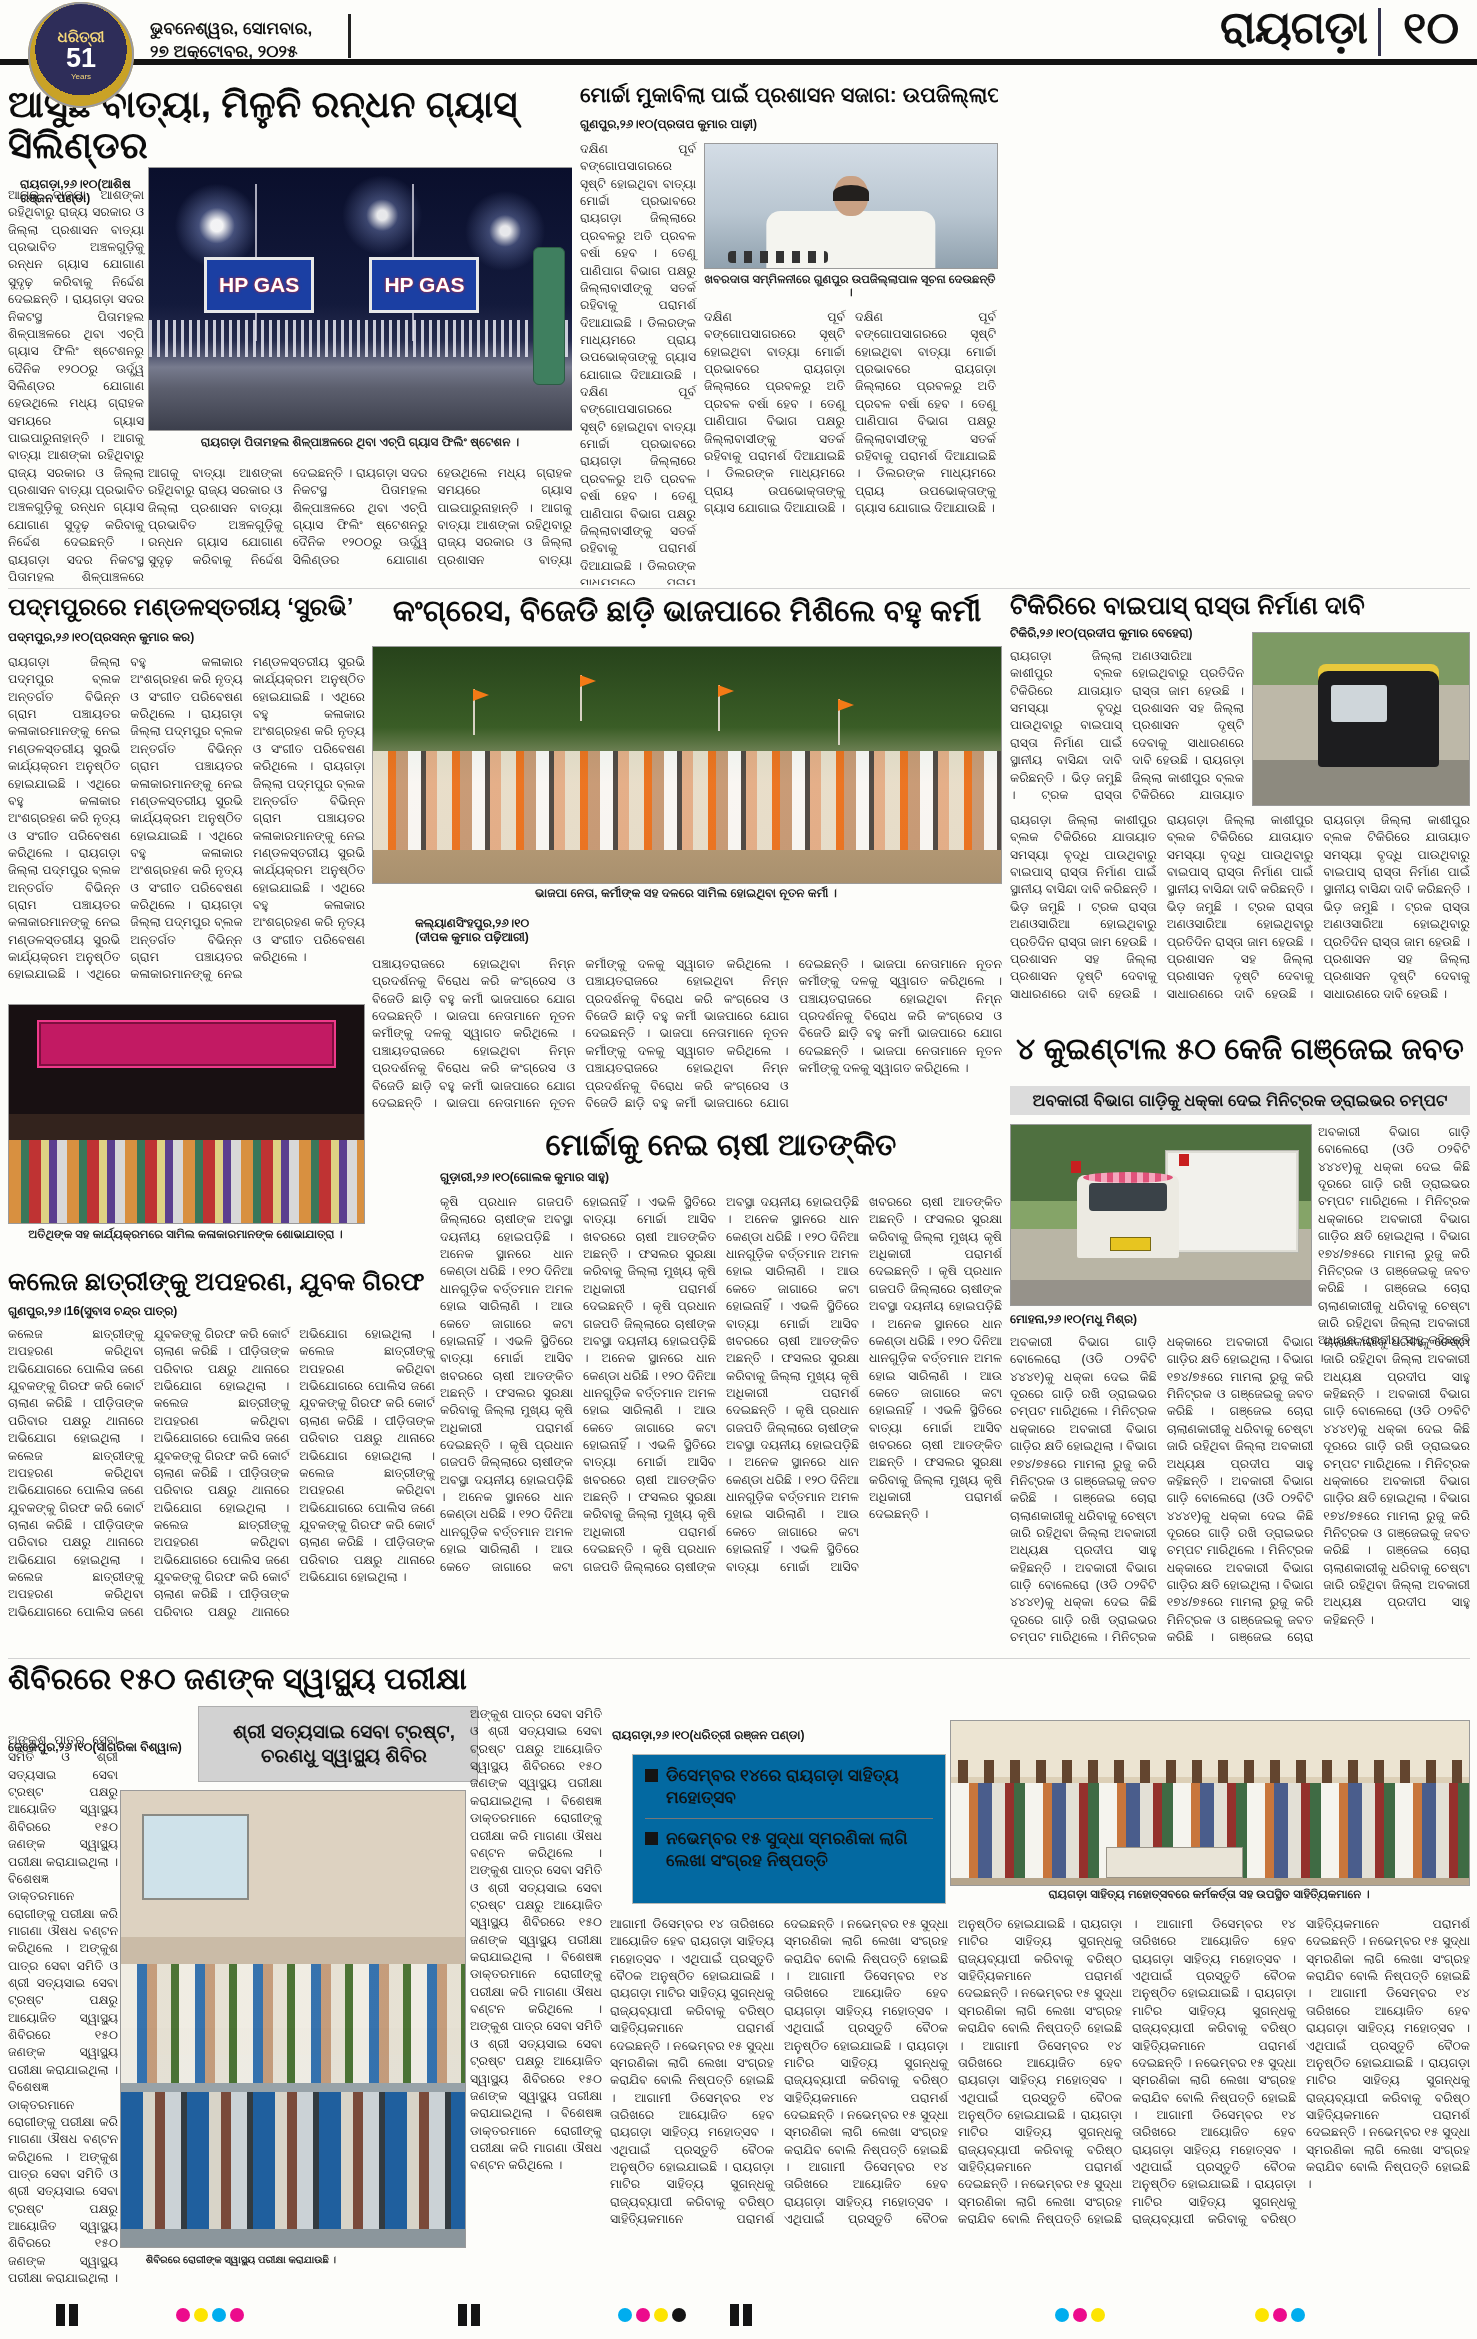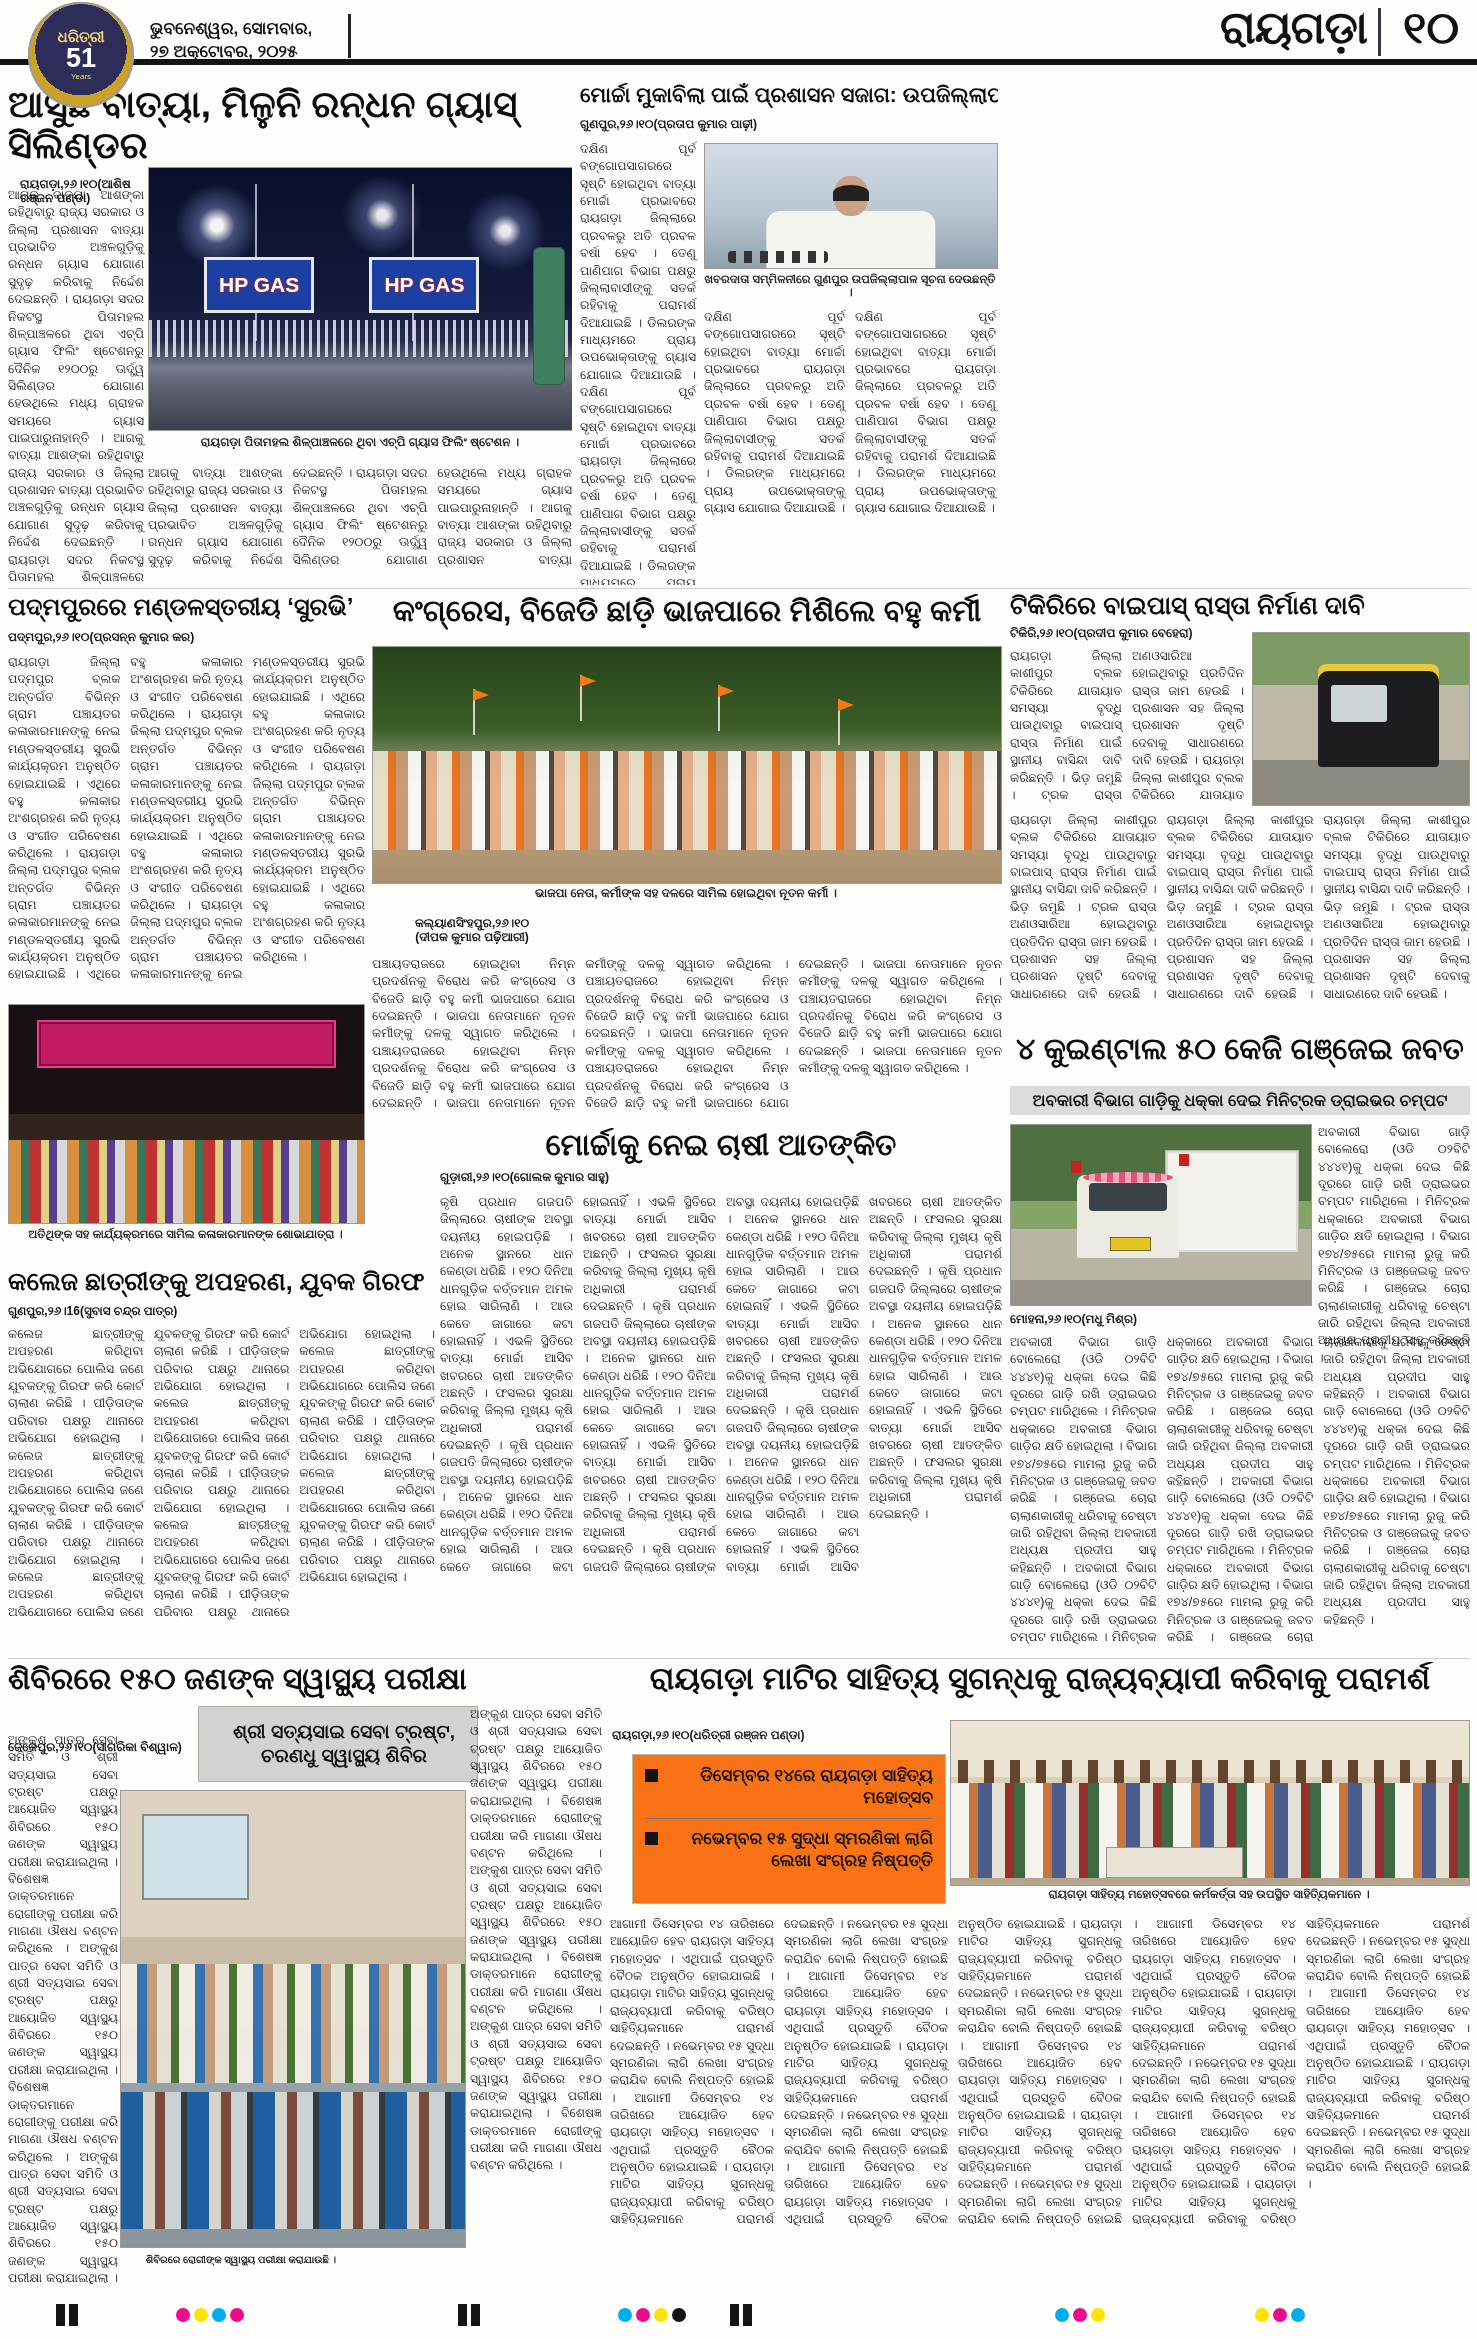--- a/index.html
+++ b/index.html
@@ -87,21 +87,21 @@
   .litphoto{background:linear-gradient(#ece4d2 0 34%,#dccfb6 34% 56%,#b5a58c 56% 100%);}
   .litheads{position:absolute;left:0;right:0;top:24%;height:16%;
      background:repeating-linear-gradient(90deg,transparent 0 7px,#63452f 7px 17px,transparent 17px 26px);}
   .litbodies{position:absolute;left:0;right:0;top:38%;height:58%;
      background:repeating-linear-gradient(90deg,#f5f4ee 0 18px,#c8763c 18px 27px,#4a5d8c 27px 41px,#e3e0d6 41px 54px,#94312c 54px 63px,#3f6b44 63px 74px);}
   .littable{position:absolute;left:30%;bottom:4%;width:26%;height:18%;background:#e9e4d7;border:1px solid #9a9488;}
   
   .graybox{position:absolute;background:#d2d2d2;border:1px solid #aeaeae;display:flex;align-items:center;justify-content:center;
      font-weight:bold;text-align:center;}
   .subhead{position:absolute;background:#dcdcdc;font-weight:bold;text-align:center;}
-  .bullets{position:absolute;background:#f97316;border:1px solid #b8b8b4;padding:10px 12px;text-align:right;}
+  .bullets{position:absolute;background:#0369a1;border:1px solid #b8b8b4;padding:10px 12px;}
   .bullet{display:flex;gap:8px;font-weight:bold;font-size:17px;line-height:1.3;align-items:flex-start;}
   .bullet .sq{width:13px;height:13px;background:#141414;margin-top:4px;flex:none;}
   .bullets .sep{height:1px;background:#777;margin:9px 0;}
   
   .regdot{position:absolute;width:14px;height:14px;border-radius:50%;}
   .regbar{position:absolute;width:9px;height:22px;background:#141414;}
 </style>
 </head>
 <body>
 
@@ -242,21 +242,20 @@
     <div class="bd abs" style="left:0;top:70px;width:110px;height:514px;">ଅଙ୍କୁଶ ପାତ୍ର ସେବା ସମିତି ଓ ଶ୍ରୀ ସତ୍ୟସାଇ ସେବା ଟ୍ରଷ୍ଟ ପକ୍ଷରୁ ଆୟୋଜିତ ସ୍ୱାସ୍ଥ୍ୟ ଶିବିରରେ ୧୫୦ ଜଣଙ୍କ ସ୍ୱାସ୍ଥ୍ୟ ପରୀକ୍ଷା କରାଯାଇଥିଲା । ବିଶେଷଜ୍ଞ ଡାକ୍ତରମାନେ ରୋଗୀଙ୍କୁ ପରୀକ୍ଷା କରି ମାଗଣା ଔଷଧ ବଣ୍ଟନ କରିଥିଲେ । ଅଙ୍କୁଶ ପାତ୍ର ସେବା ସମିତି ଓ ଶ୍ରୀ ସତ୍ୟସାଇ ସେବା ଟ୍ରଷ୍ଟ ପକ୍ଷରୁ ଆୟୋଜିତ ସ୍ୱାସ୍ଥ୍ୟ ଶିବିରରେ ୧୫୦ ଜଣଙ୍କ ସ୍ୱାସ୍ଥ୍ୟ ପରୀକ୍ଷା କରାଯାଇଥିଲା । ବିଶେଷଜ୍ଞ ଡାକ୍ତରମାନେ ରୋଗୀଙ୍କୁ ପରୀକ୍ଷା କରି ମାଗଣା ଔଷଧ ବଣ୍ଟନ କରିଥିଲେ । ଅଙ୍କୁଶ ପାତ୍ର ସେବା ସମିତି ଓ ଶ୍ରୀ ସତ୍ୟସାଇ ସେବା ଟ୍ରଷ୍ଟ ପକ୍ଷରୁ ଆୟୋଜିତ ସ୍ୱାସ୍ଥ୍ୟ ଶିବିରରେ ୧୫୦ ଜଣଙ୍କ ସ୍ୱାସ୍ଥ୍ୟ ପରୀକ୍ଷା କରାଯାଇଥିଲା । ବିଶେଷଜ୍ଞ ଡାକ୍ତରମାନେ ରୋଗୀଙ୍କୁ ପରୀକ୍ଷା କରି ମାଗଣା ଔଷଧ ବଣ୍ଟନ କରିଥିଲେ ।</div>
     <div class="photo healthphoto" style="left:112px;top:128px;width:344px;height:456px;">
       <div class="hwin"></div>
       <div class="hband1"></div>
       <div class="hband2"></div>
     </div>
     <div class="cap abs" style="left:3px;top:592px;width:460px;font-size:10px;">ଶିବିରରେ ରୋଗୀଙ୍କ ସ୍ୱାସ୍ଥ୍ୟ ପରୀକ୍ଷା କରାଯାଉଛି ।</div>
   </div>
 
   <div class="art" style="left:610px;top:1662px;width:860px;height:628px;">
-    <div class="hl" style="font-size:31px;text-align:center;width:860px;">ରାୟଗଡ଼ା ମାଟିର ସାହିତ୍ୟ ସୁଗନ୍ଧକୁ ରାଜ୍ୟବ୍ୟାପୀ କରିବାକୁ ପରାମର୍ଶ</div>
     <div class="dl" style="position:absolute;left:2px;top:66px;">ରାୟଗଡ଼ା,୨୬।୧୦(ଧରିତ୍ରୀ ରଞ୍ଜନ ପଣ୍ଡା)</div>
     <div class="bullets" style="left:22px;top:92px;width:288px;height:128px;">
       <div class="bullet">
         <span class="sq"></span>
         <span>ଡିସେମ୍ବର ୧୪ରେ ରାୟଗଡ଼ା ସାହିତ୍ୟ ମହୋତ୍ସବ</span>
       </div>
       <div class="sep"></div>
       <div class="bullet">
         <span class="sq"></span>
         <span>ନଭେମ୍ବର ୧୫ ସୁଦ୍ଧା ସ୍ମରଣିକା ଲାଗି ଲେଖା ସଂଗ୍ରହ ନିଷ୍ପତ୍ତି</span>

